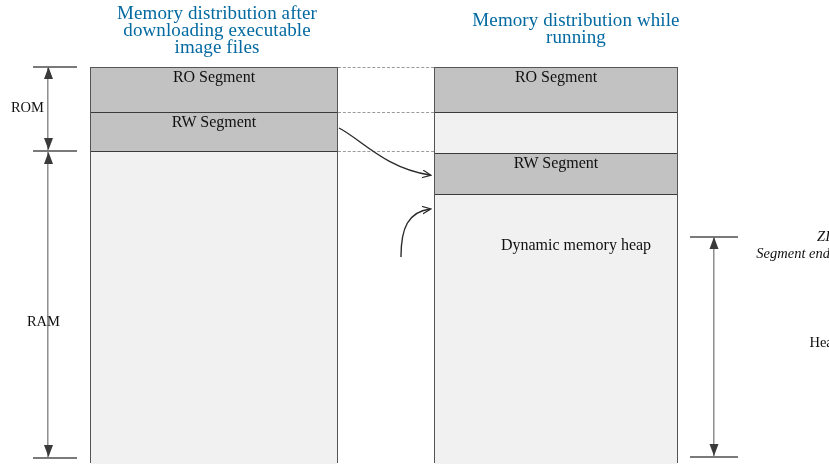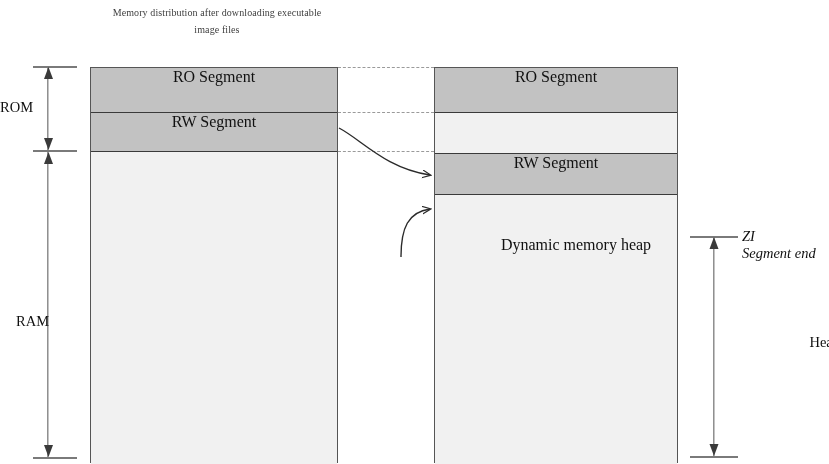--- a/index.html
+++ b/index.html
@@ -17,23 +17,23 @@
     width: 829px;
     height: 464px;
     background: #ffffff;
     overflow: hidden;
   }
 
   
   .diagram-title {
     position: absolute;
     text-align: center;
-    font-size: 10px;
+    font-size: 19px;
     line-height: 17px;
-    color: #404040;
+    color: #0369a1;
     letter-spacing: 0.1px;
   }
   #title-left  { left: 104px; top: 4px;  width: 226px; }
   #title-right { left: 452px; top: 11px; width: 248px; }
 
   
   .mem-column {
     position: absolute;
     border: 1.5px solid #555555;
     box-sizing: border-box;
@@ -76,21 +76,21 @@
   }
   .cap {
     position: absolute;
     height: 1.6px;
     background: #7a7a7a;
   }
   .measure-label {
     position: absolute;
     font-size: 14.5px;
     color: #101010;
-    text-align: left;
+    text-align: right;
     line-height: 17px;
     white-space: pre-line;
   }
 
   
   .guide {
     position: absolute;
     height: 0;
     border-top: 1px dashed #9a9a9a;
   }
@@ -104,20 +104,21 @@
     pointer-events: none;
   }
 </style>
 </head>
 <body>
 
 <div id="stage">
 
   <div class="diagram-title" id="title-left">Memory distribution after downloading executable image files</div>
 
+  <div class="diagram-title" id="title-right">Memory distribution while running</div>
 
   <div class="mem-column" id="column-left">
     <div class="seg seg-filled" style="top:0px; height:45px;">
       <span>RO Segment</span>
     </div>
     <div class="seg seg-filled" style="top:45px; height:39px;">
       <span>RW Segment</span>
     </div>
     <div class="seg seg-empty" style="top:84px; height:312px;">
       <span></span>

